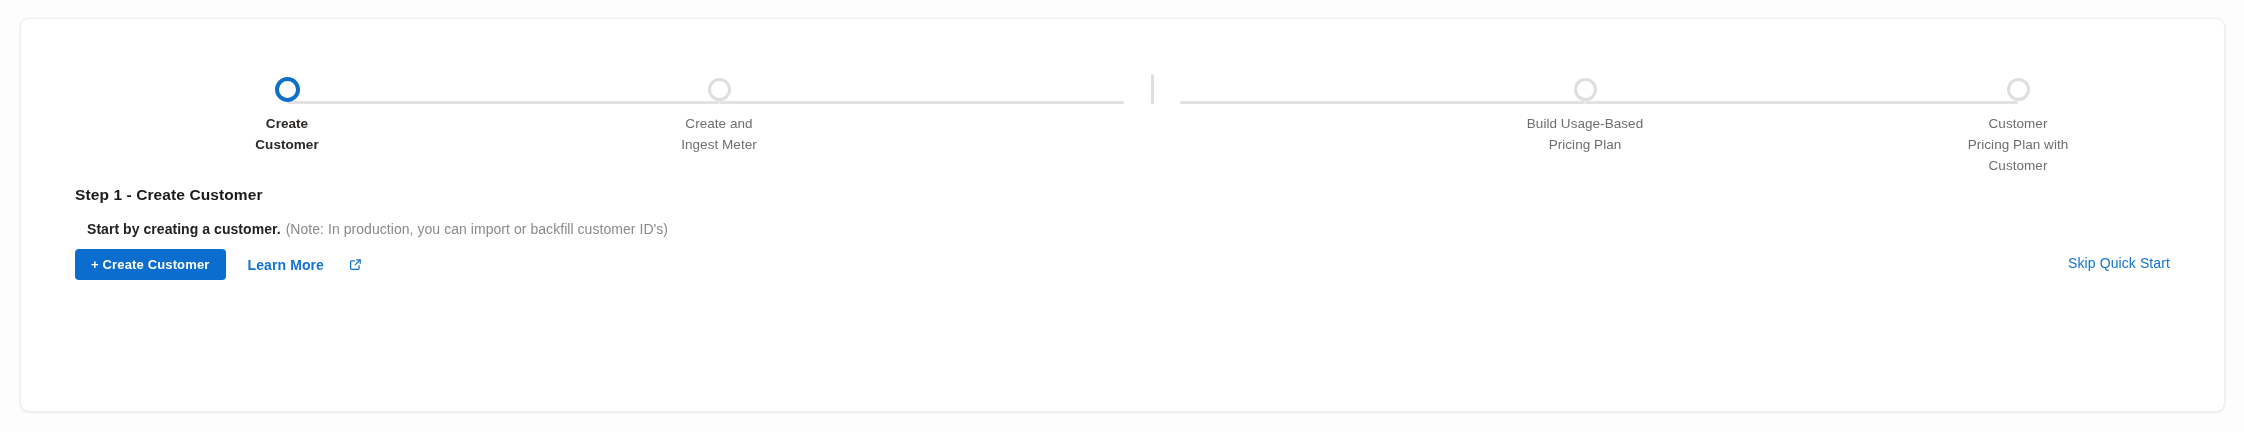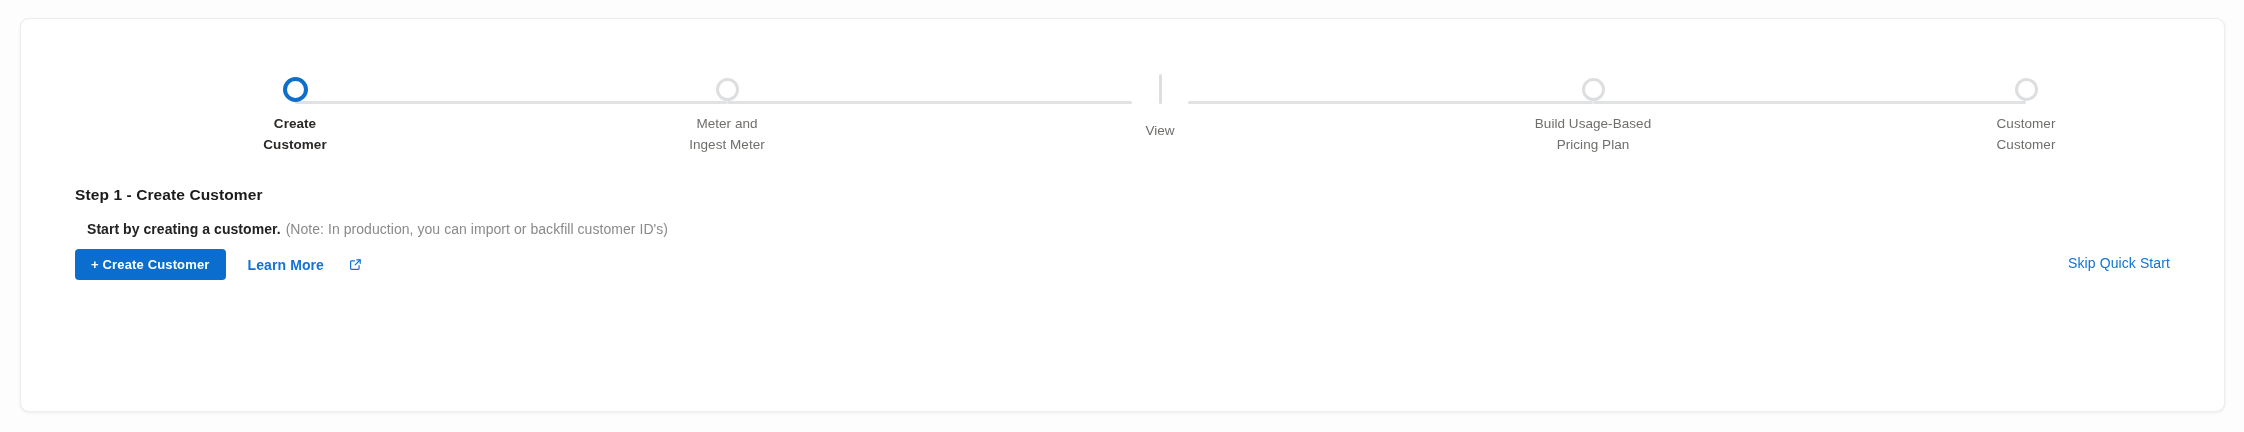--- a/index.html
+++ b/index.html
@@ -29,21 +29,21 @@
     height: 394px;
     background: #ffffff;
     border: 1px solid #eceef0;
     border-radius: 9px;
     box-shadow: 0 1px 3px rgba(22,30,40,0.07), 0 0 1px rgba(22,30,40,0.06);
   }
 
   
   .stepper {
     position: absolute;
-    left: 16px;
+    left: 8px;
     top: 32px;
     width: 100%;
     height: 120px;
   }
 
   .track {
     position: absolute;
     top: 50px;
     height: 3px;
     background: #e0e2e4;
@@ -226,50 +226,50 @@
           <span class="ln">Create</span>
           <span class="ln">Customer</span>
         </div>
       </div>
 
       <div class="step" style="left:690px;">
         <div class="marker-wrap">
           <span class="circle"></span>
         </div>
         <div class="step-label">
-          <span class="ln">Meter and</span>
+          <span class="ln">Create and</span>
           <span class="ln">Ingest Meter</span>
         </div>
       </div>
 
       <div class="step" style="left:1123px;">
         <div class="marker-wrap">
           <span class="bar"></span>
         </div>
         <div class="step-label" style="padding-top:17px;">
-          <span class="ln">View</span>
         </div>
       </div>
 
       <div class="step" style="left:1556px;">
         <div class="marker-wrap">
           <span class="circle"></span>
         </div>
         <div class="step-label">
           <span class="ln">Build Usage-Based</span>
           <span class="ln">Pricing Plan</span>
         </div>
       </div>
 
       <div class="step" style="left:1989px;">
         <div class="marker-wrap">
           <span class="circle"></span>
         </div>
         <div class="step-label">
           <span class="ln">Customer</span>
+          <span class="ln">Pricing Plan with</span>
           <span class="ln">Customer</span>
         </div>
       </div>
     </div>
 
     <div class="body-area">
 
       <div class="section-title">Step 1 - Create Customer</div>
 
       <div class="desc">

